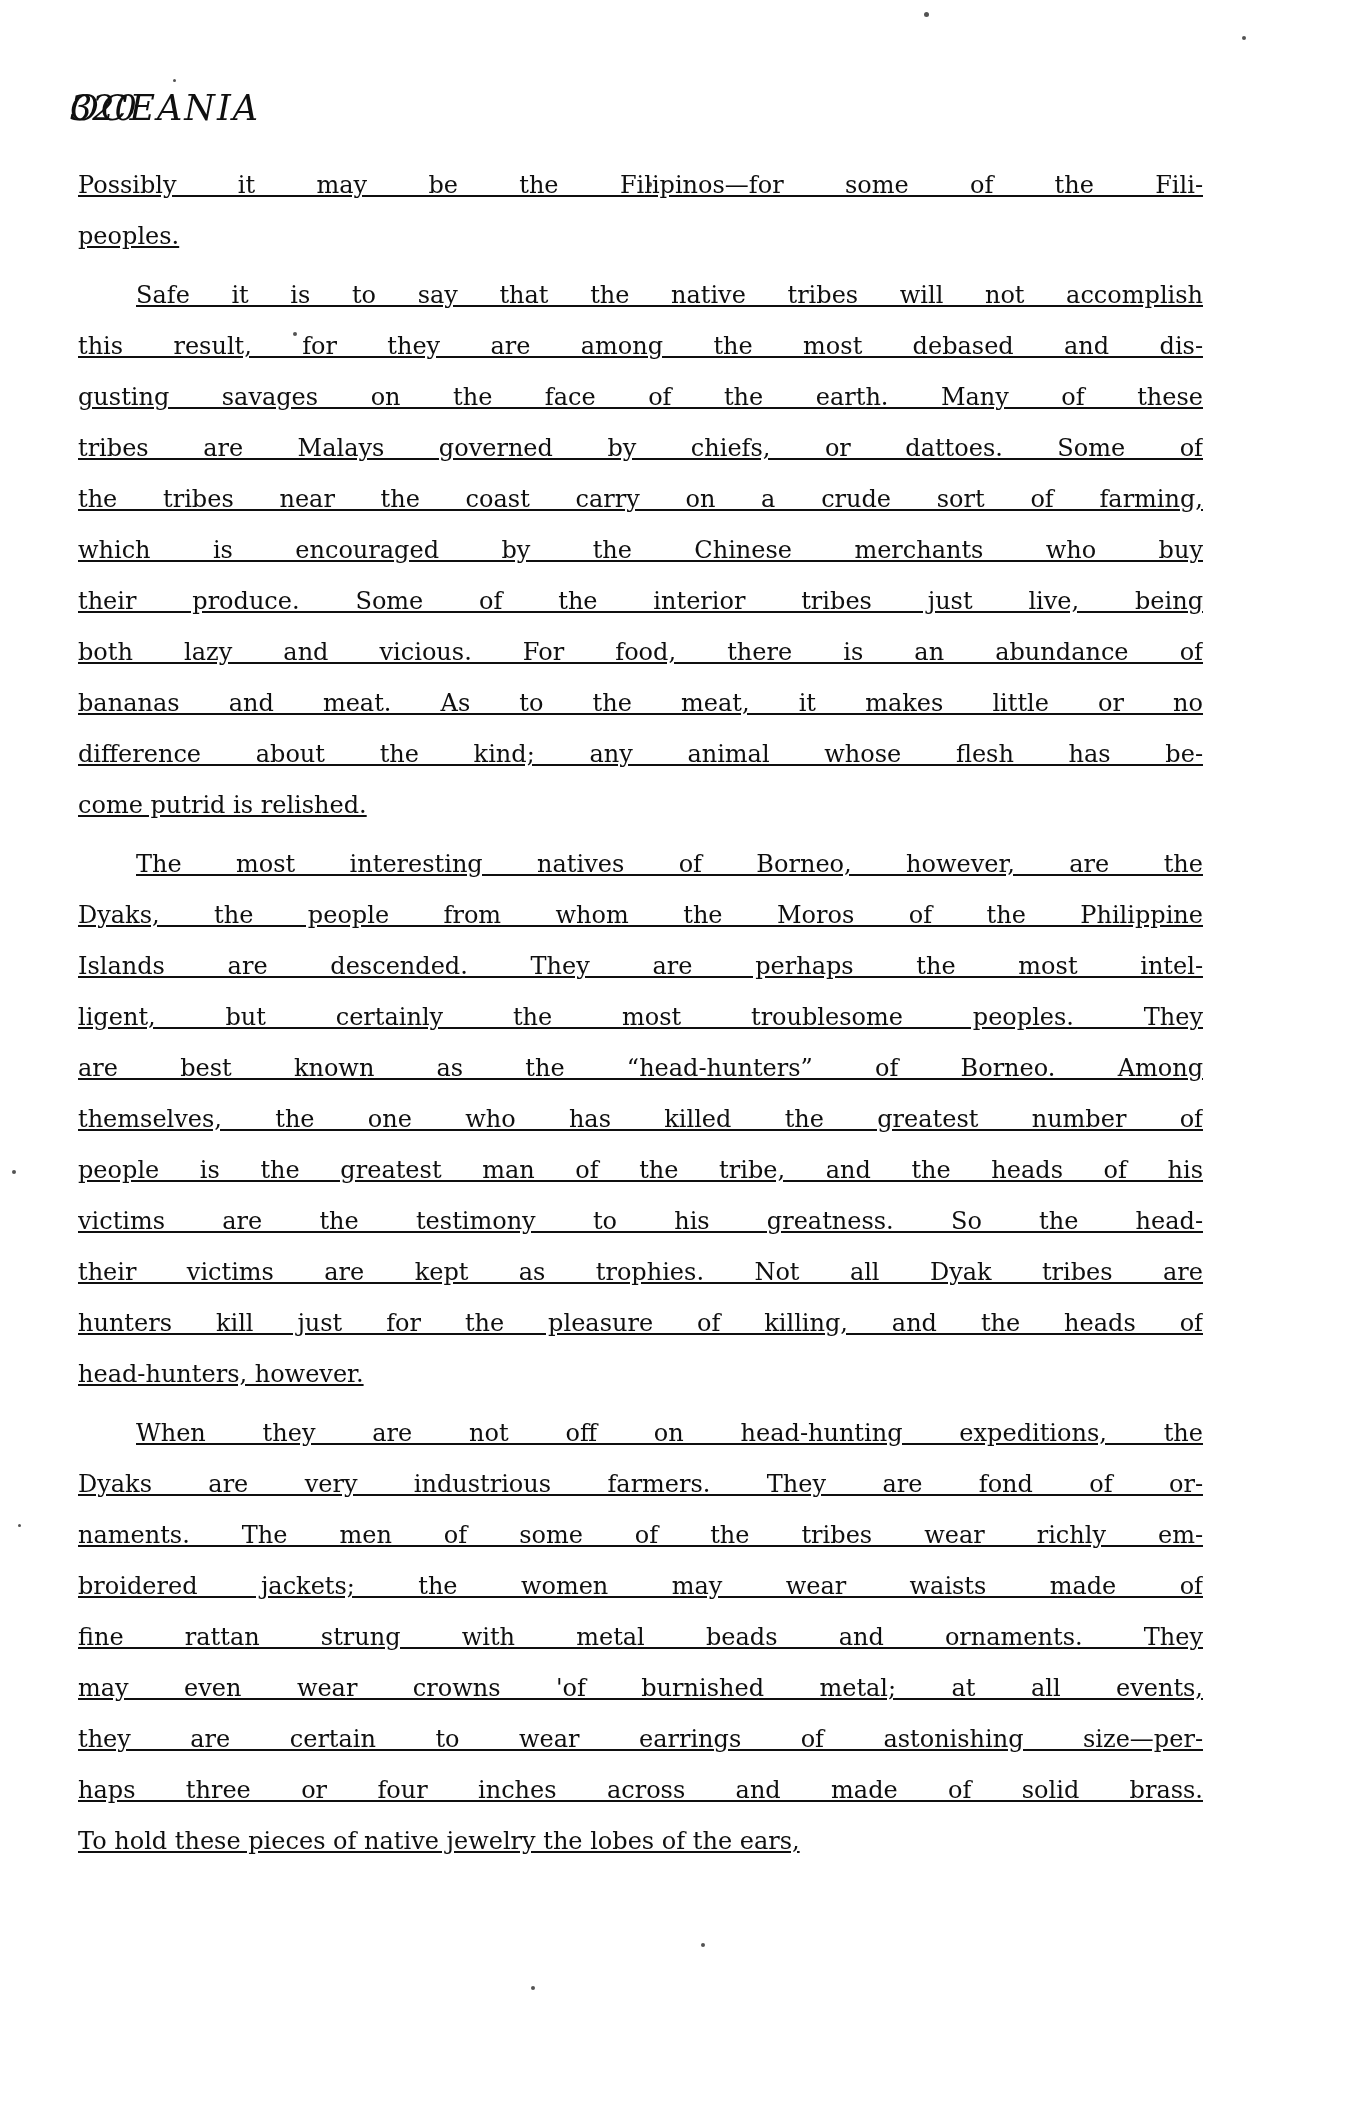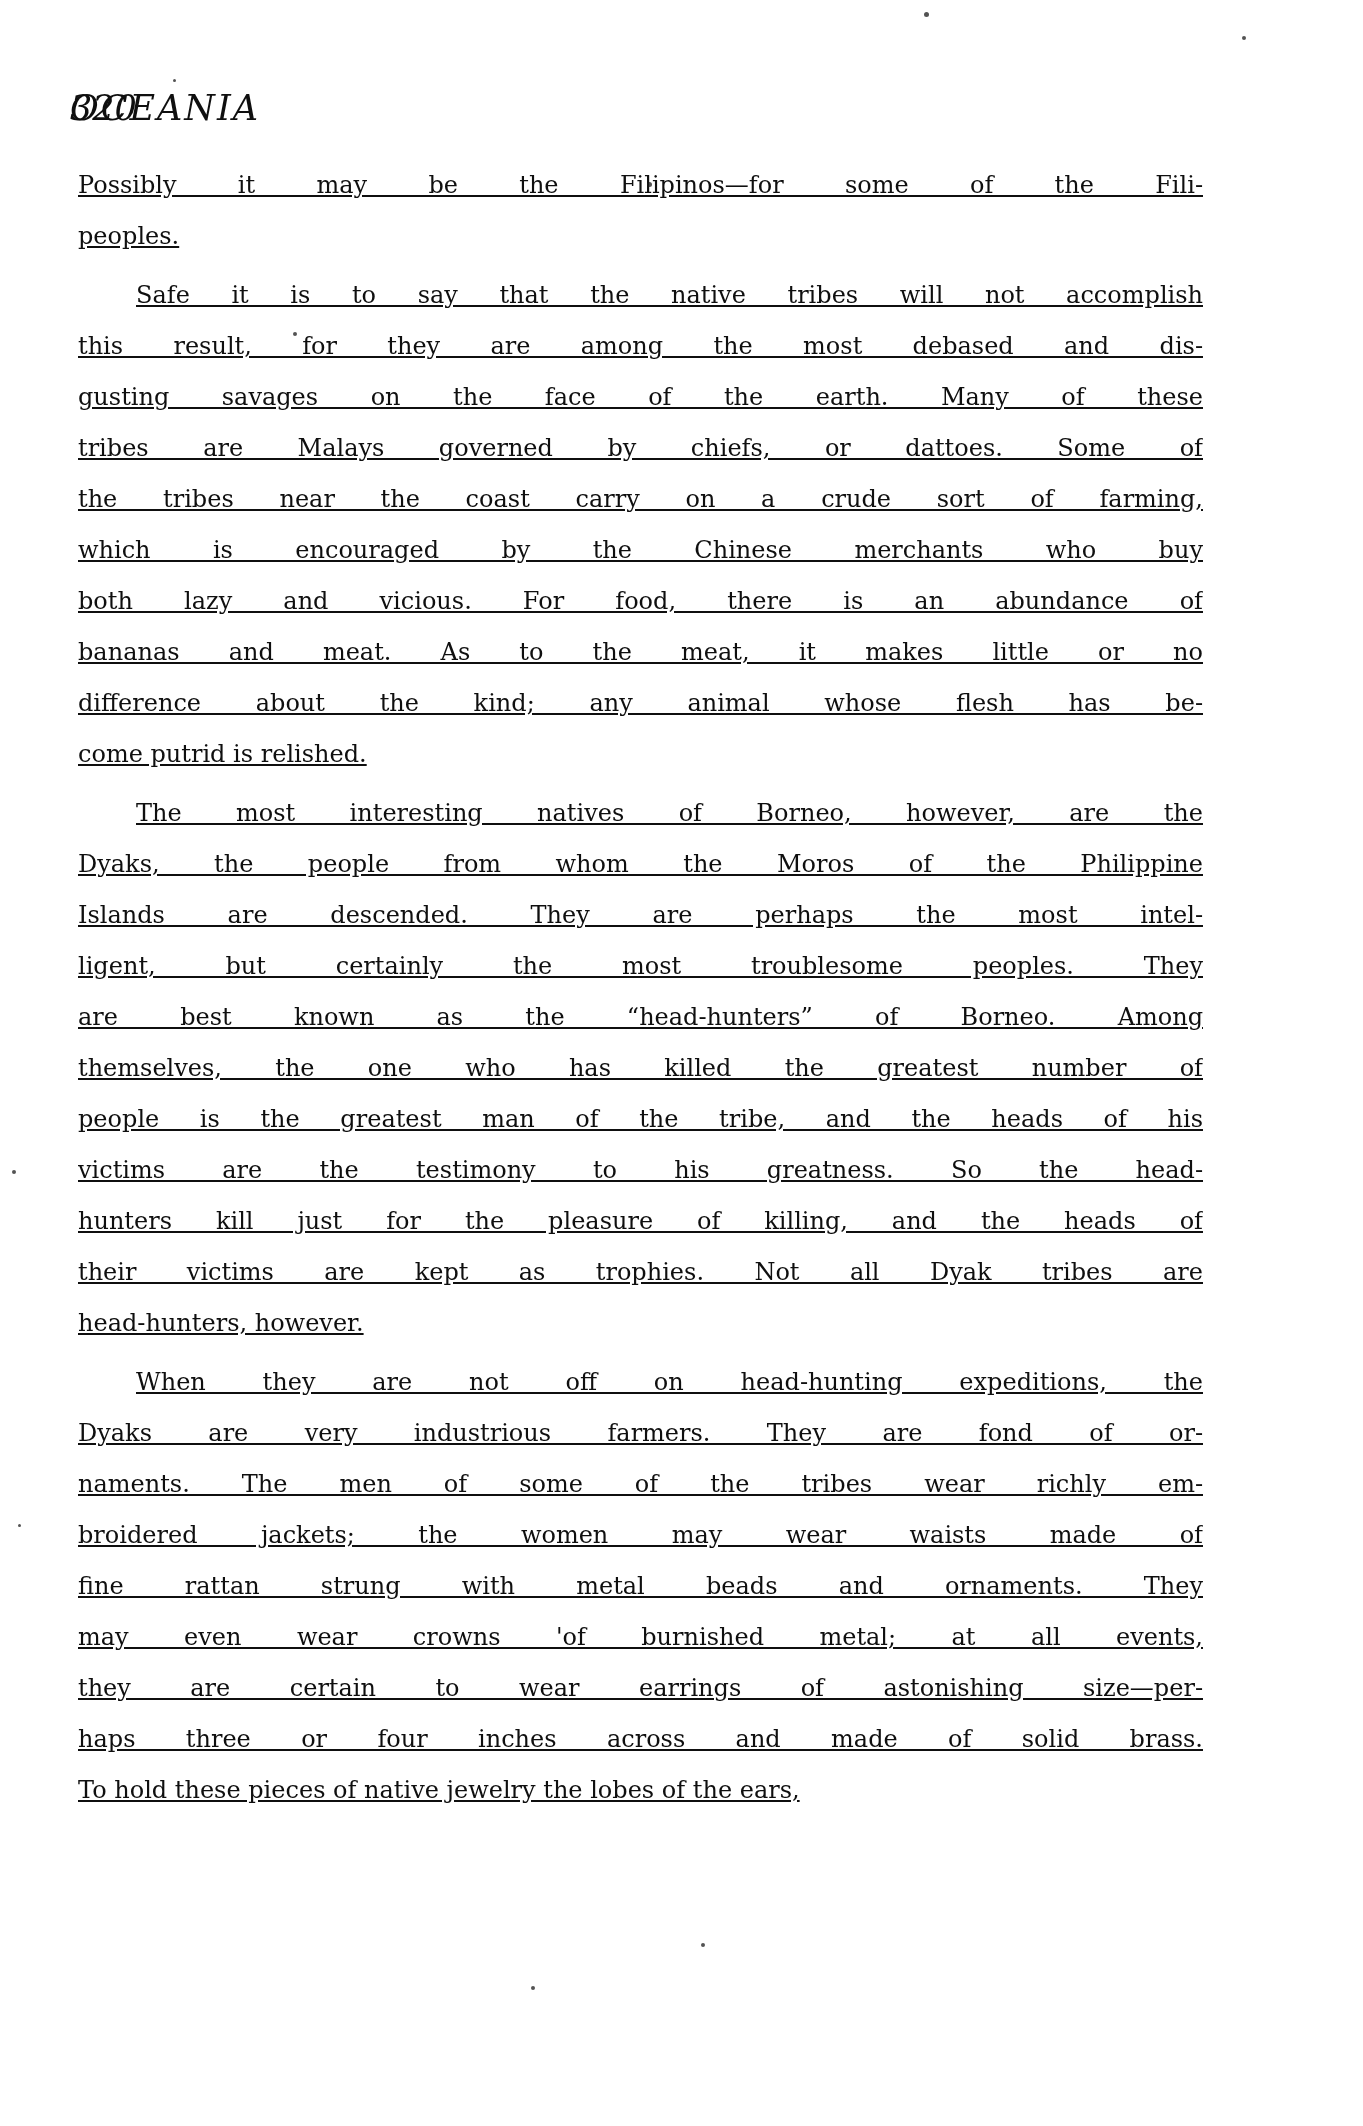--- a/index.html
+++ b/index.html
@@ -80,36 +80,37 @@
         <div class="line">Possibly it may be the Filipinos—for some of the Fili-</div>
         <div class="line last">peoples.</div>
       </div>
       <div class="para">
         <div class="line first">Safe it is to say that the native tribes will not accomplish</div>
         <div class="line">this result, for they are among the most debased and dis-</div>
         <div class="line">gusting savages on the face of the earth. Many of these</div>
         <div class="line">tribes are Malays governed by chiefs, or dattoes. Some of</div>
         <div class="line">the tribes near the coast carry on a crude sort of farming,</div>
         <div class="line">which is encouraged by the Chinese merchants who buy</div>
+        <div class="line">their produce. Some of the interior tribes just live, being</div>
         <div class="line">both lazy and vicious. For food, there is an abundance of</div>
         <div class="line">bananas and meat. As to the meat, it makes little or no</div>
         <div class="line">difference about the kind; any animal whose flesh has be-</div>
         <div class="line last">come putrid is relished.</div>
       </div>
       <div class="para">
         <div class="line first">The most interesting natives of Borneo, however, are the</div>
         <div class="line">Dyaks, the people from whom the Moros of the Philippine</div>
         <div class="line">Islands are descended. They are perhaps the most intel-</div>
         <div class="line">ligent, but certainly the most troublesome peoples. They</div>
         <div class="line">are best known as the “head-hunters” of Borneo. Among</div>
         <div class="line">themselves, the one who has killed the greatest number of</div>
         <div class="line">people is the greatest man of the tribe, and the heads of his</div>
         <div class="line">victims are the testimony to his greatness. So the head-</div>
+        <div class="line">their victims are kept as trophies. Not all Dyak tribes are</div>
         <div class="line">hunters kill just for the pleasure of killing, and the heads of</div>
-        <div class="line">their victims are kept as trophies. Not all Dyak tribes are</div>
         <div class="line last">head-hunters, however.</div>
       </div>
       <div class="para">
         <div class="line first">When they are not off on head-hunting expeditions, the</div>
         <div class="line">Dyaks are very industrious farmers. They are fond of or-</div>
         <div class="line">naments. The men of some of the tribes wear richly em-</div>
         <div class="line">broidered jackets; the women may wear waists made of</div>
         <div class="line">fine rattan strung with metal beads and ornaments. They</div>
         <div class="line">may even wear crowns 'of burnished metal; at all events,</div>
         <div class="line">they are certain to wear earrings of astonishing size—per-</div>

